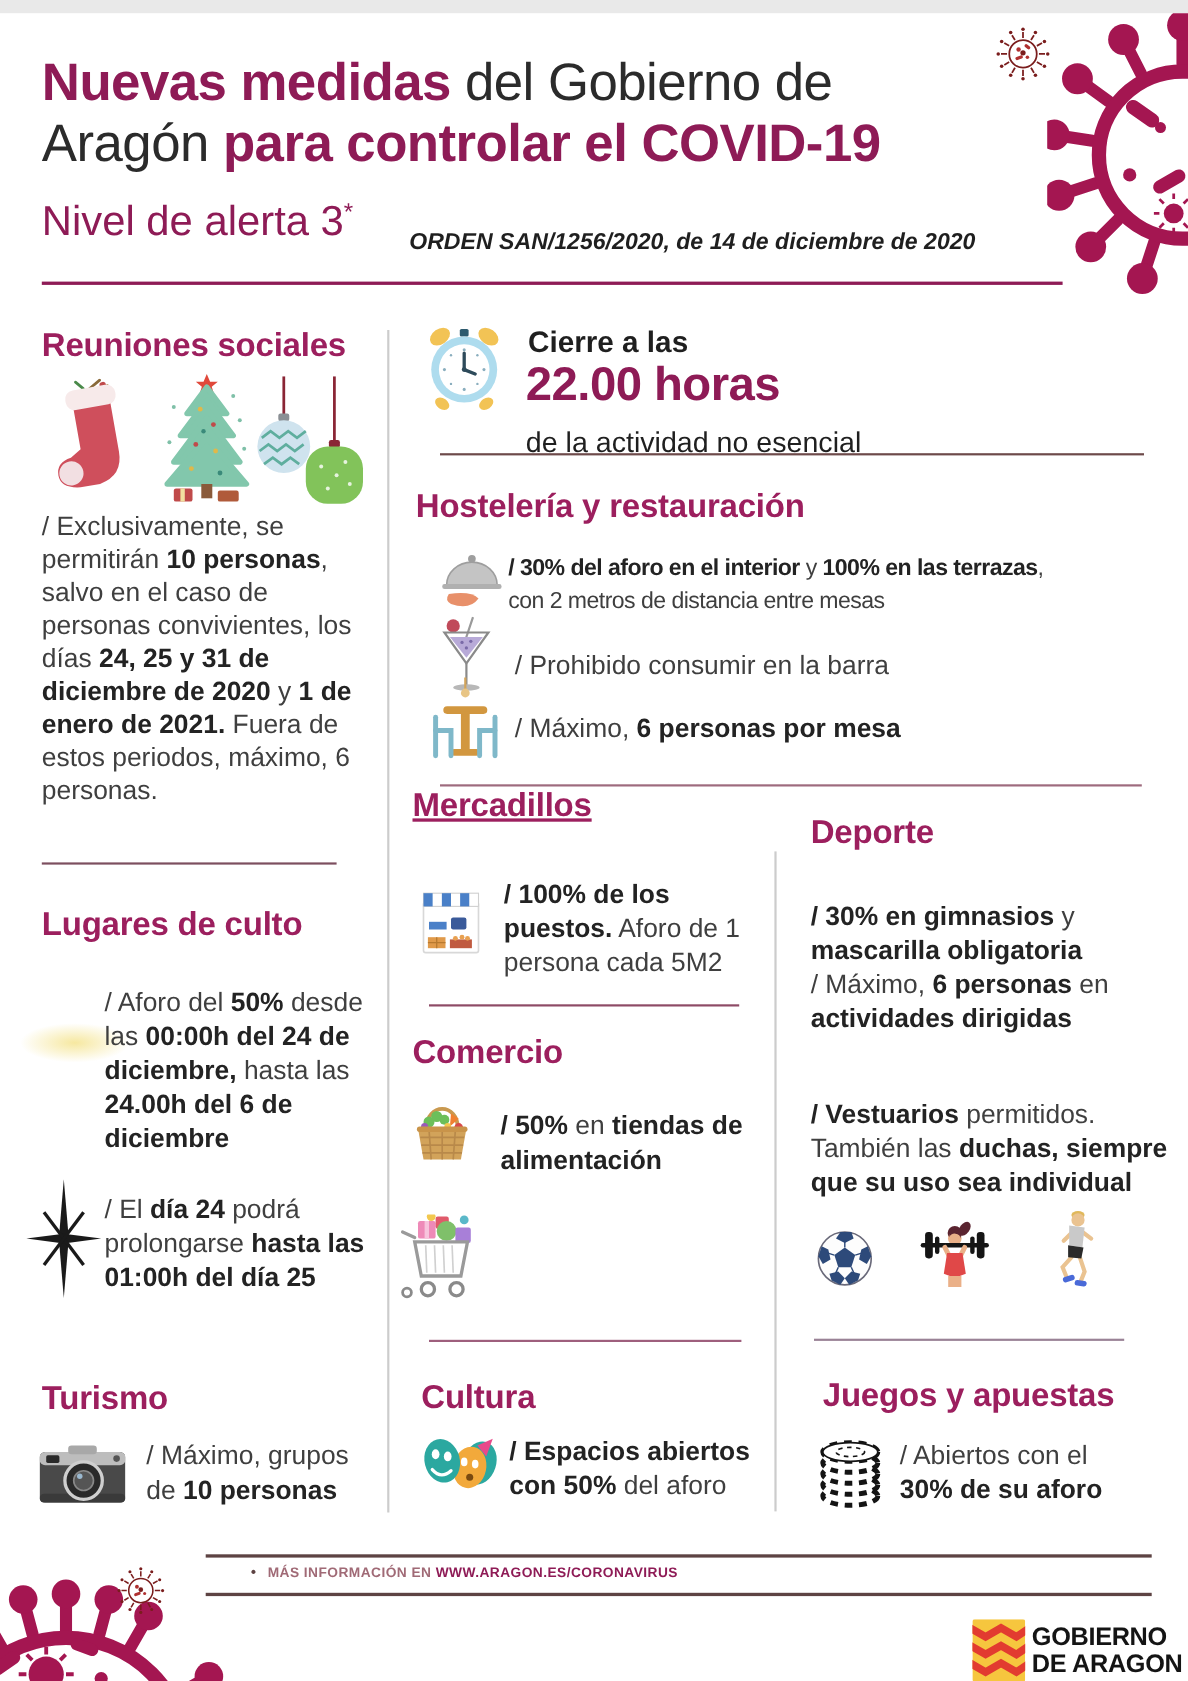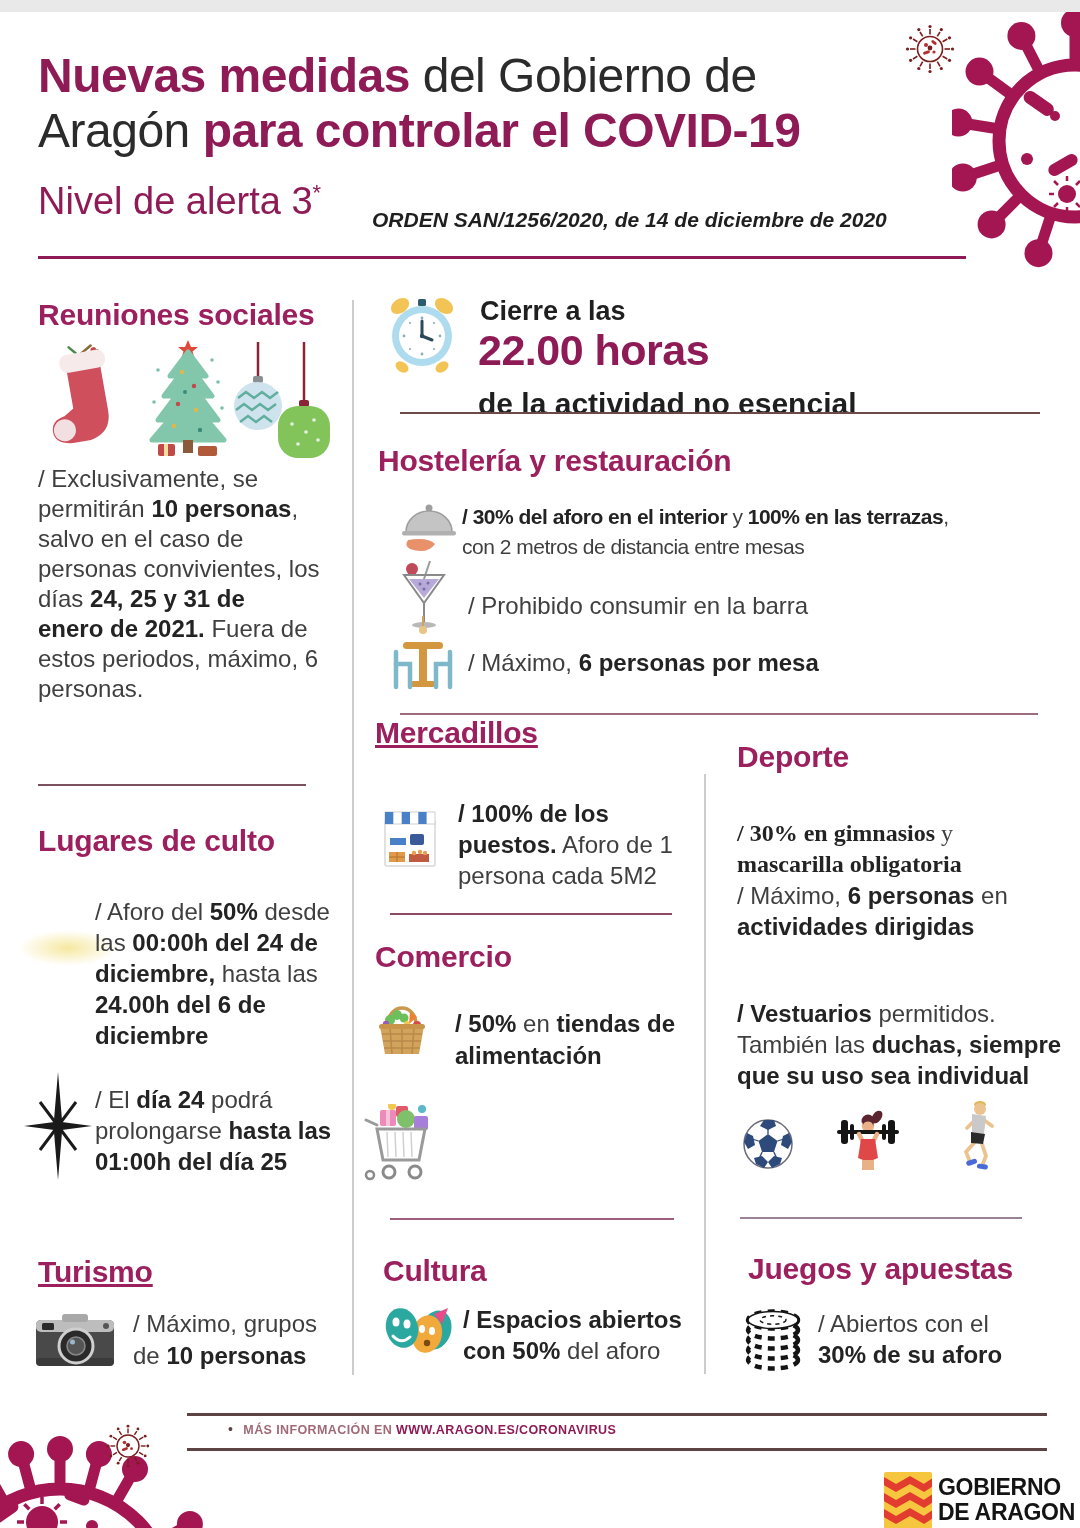--- a/index.html
+++ b/index.html
@@ -14,21 +14,21 @@
   .tl{font-weight:400;color:#2b2b2b;}
   .title{position:absolute;left:38px;top:36px;font-size:48px;line-height:55px;letter-spacing:-0.5px;white-space:nowrap;}
   .alert{position:absolute;left:38px;top:168px;font-size:38px;color:#8e1b56;font-weight:400;}
   .alert .sup{font-size:22px;vertical-align:14px;}
   .orden{position:absolute;left:372px;top:196px;font-size:21px;font-style:italic;font-weight:700;color:#1f1f1f;white-space:nowrap;}
   .rule{position:absolute;background:#7c4f5f;}
   .vdiv{position:absolute;background:#cccccc;width:2px;}
   .cierre-l1{position:absolute;left:480px;top:284px;font-size:27px;font-weight:700;color:#1f1f1f;}
   .cierre-row{position:absolute;left:478px;top:314px;display:flex;align-items:baseline;gap:12px;white-space:nowrap;flex-direction:column;}
   .cierre-big{font-size:43px;font-weight:700;color:#8e1b56;letter-spacing:-0.5px;}
-  .cierre-rest{font-size:30px;font-weight:700;color:#1f1f1f;}
+  .cierre-rest{font-size:26px;font-weight:400;color:#1f1f1f;}
   .host1{font-size:21px;letter-spacing:-0.5px;line-height:30px;}
   .glow{position:absolute;left:18px;top:918px;width:100px;height:36px;
         background:radial-gradient(ellipse at center, rgba(243,224,128,0.75), rgba(243,224,128,0) 70%);}
   .footer-text{position:absolute;left:228px;top:1409px;font-size:12.5px;letter-spacing:0.4px;white-space:nowrap;}
   .f-bullet{color:#5d4343;margin-right:10px;font-size:14px;}
   .f-pre{color:#a06a76;font-weight:600;}
   .f-url{color:#8e1b56;font-weight:800;}
   .logo-text{position:absolute;left:938px;top:1463px;font-size:23px;font-weight:800;line-height:25px;
              color:#141414;letter-spacing:-0.3px;white-space:nowrap;}
 </style>
@@ -195,20 +195,21 @@
         <circle cx="80" cy="90" r="1.8"></circle>
     </g>
   </svg>
 
   <div class="txt nw" style="left:38px;top:452px;line-height:30px;">
       <div><span>/ Exclusivamente, se</span></div>
       <div><span>permitirán </span><span class="b">10 personas</span><span>,</span></div>
       <div><span>salvo en el caso de</span></div>
       <div><span>personas convivientes, los</span></div>
       <div><span>días </span><span class="b">24, 25 y 31 de</span></div>
+      <div><span class="b">diciembre de 2020</span><span> y </span><span class="b">1 de</span></div>
       <div><span class="b">enero de 2021.</span><span> Fuera de</span></div>
       <div><span>estos periodos, máximo, 6</span></div>
       <div><span>personas.</span></div>
     </div>
 
   <div class="rule" style="left:38px;top:772px;width:268px;height:2px;"></div>
 
   <div class="h" style="left:38px;top:812px;">Lugares de culto</div>
   <div class="glow"></div>
   <div class="txt nw" style="left:95px;top:884px;">
@@ -228,21 +229,21 @@
       <line x1="18" y1="30" x2="54" y2="78"></line>
       <line x1="54" y1="30" x2="18" y2="78"></line>
     </g>
   </svg>
   <div class="txt nw" style="left:95px;top:1072px;">
       <div><span>/ El </span><span class="b">día 24</span><span> podrá</span></div>
       <div><span>prolongarse </span><span class="b">hasta las</span></div>
       <div><span class="b">01:00h del día 25</span></div>
     </div>
 
-  <div class="h" style="left:38px;top:1243px;text-decoration:underline;">Turismo</div>
+  <div class="h" style="left:38px;top:1243px;">Turismo</div>
   <svg class="abs" style="left:36px;top:1300px;" width="78" height="58" viewBox="0 0 78 58">
     <rect x="0" y="8" width="78" height="46" rx="5" fill="#494949"></rect>
     <rect x="0" y="8" width="78" height="12" rx="5" fill="#bdbdbd"></rect>
     <rect x="26" y="2" width="26" height="8" rx="3" fill="#a8a8a8"></rect>
     <rect x="0" y="46" width="78" height="8" rx="4" fill="#3a3a3a"></rect>
     <rect x="6" y="11" width="12" height="7" rx="1.5" fill="#2a2a2a"></rect>
     <circle cx="70" cy="14" r="3" fill="#555555"></circle>
     <circle cx="40" cy="34" r="17" fill="#2a2a2a" stroke="#cfcfcf" stroke-width="3"></circle>
     <circle cx="40" cy="34" r="9" fill="#555555" stroke="#888888" stroke-width="1.5"></circle>
     <circle cx="36.5" cy="30" r="2.5" fill="#9ab8cf"></circle>
@@ -405,21 +406,21 @@
       <line x1="41" y1="28" x2="42" y2="53"></line>
         <line x1="49" y1="28" x2="50" y2="53"></line>
     </g>
     <circle cx="27" cy="68" r="6" fill="none" stroke="#8a8a8a" stroke-width="3"></circle>
     <circle cx="53" cy="68" r="6" fill="none" stroke="#8a8a8a" stroke-width="3"></circle>
     <circle cx="8" cy="71" r="4" fill="none" stroke="#8a8a8a" stroke-width="2.5"></circle>
   </svg>
   <div class="rule" style="left:390px;top:1206px;width:284px;height:2px;background:#9e5f7d;"></div>
 
   <div class="h" style="left:737px;top:728px;">Deporte</div>
-  <div class="txt nw" style="left:737px;top:806px;font-family:Liberation Serif, serif;">
+  <div class="txt nw" style="left:737px;top:806px;">
       <div><span class="b">/ 30% en gimnasios</span><span> y</span></div>
       <div><span class="b">mascarilla obligatoria</span></div>
     </div>
   <div class="txt nw" style="left:737px;top:868px;">
       <div><span>/ Máximo, </span><span class="b">6 personas</span><span> en</span></div>
       <div><span class="b">actividades dirigidas</span></div>
     </div>
   <div class="txt nw" style="left:737px;top:986px;">
       <div><span class="b">/ Vestuarios</span><span> permitidos.</span></div>
       <div><span>También las </span><span class="b">duchas, siempre</span></div>

